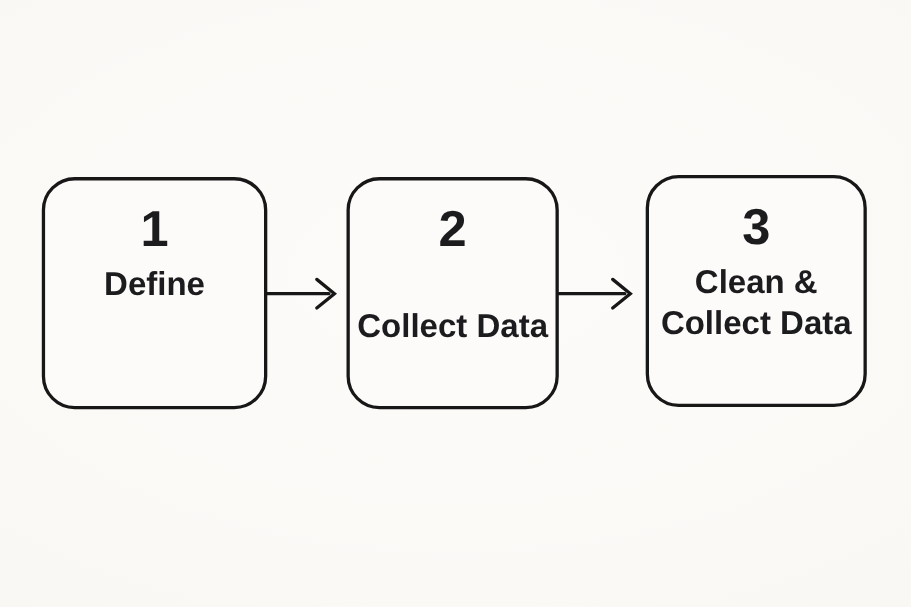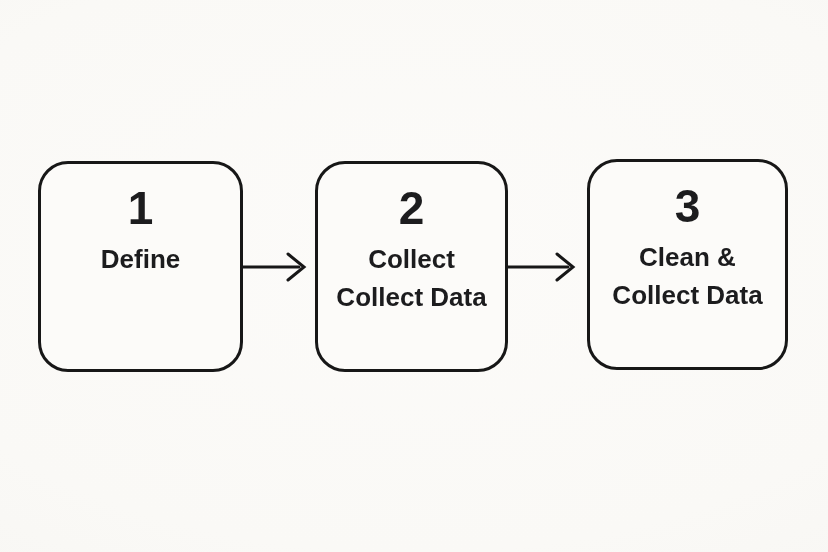--- a/index.html
+++ b/index.html
@@ -34,21 +34,21 @@
   .box-2{left:315px;top:161px;width:193px;height:211px;}
   .box-3{left:587px;top:159px;width:201px;height:211px;}
   .step-number{
     font-size:46px;
     font-weight:700;
     line-height:1;
     color:var(--text);
   }
   .step-label{
     margin-top:9px;
-    font-size:26px;
+    font-size:30px;
     font-weight:600;
     line-height:38px;
     color:var(--text);
     white-space:nowrap;
   }
   .flow-arrow{
     position:absolute;
     display:block;
   }
   .arrow-1{left:241px;top:245px;}
@@ -75,21 +75,21 @@
   </div>
 
   <svg class="flow-arrow arrow-1" width="72" height="44" viewBox="0 0 72 44" aria-hidden="true">
     <line x1="2" y1="22" x2="58" y2="22"></line>
     <polyline points="47,9 63,22 47,35"></polyline>
   </svg>
 
   <div class="step-box box-2">
     <div class="step-number">2</div>
     <div class="step-label">
-      <span>Collect</span><br>
+      <br>
       <span>Collect Data</span>
     </div>
   </div>
 
   <svg class="flow-arrow arrow-2" width="76" height="44" viewBox="0 0 76 44" aria-hidden="true">
     <line x1="2" y1="22" x2="62" y2="22"></line>
     <polyline points="51,9 67,22 51,35"></polyline>
   </svg>
 
   <div class="step-box box-3">

